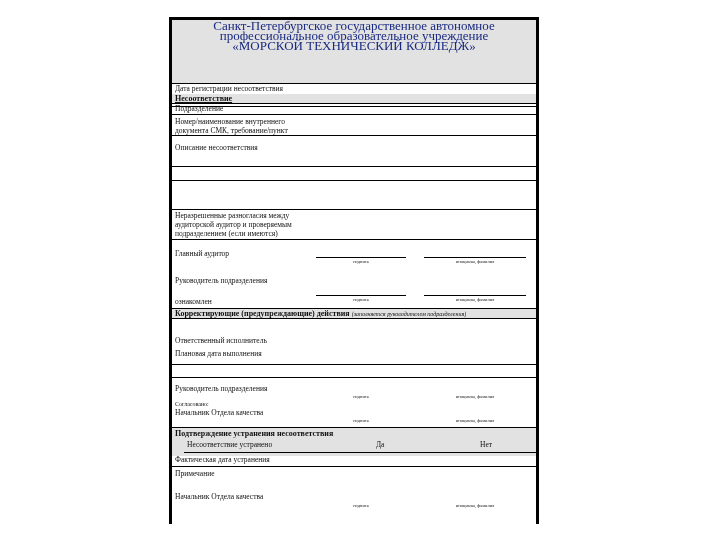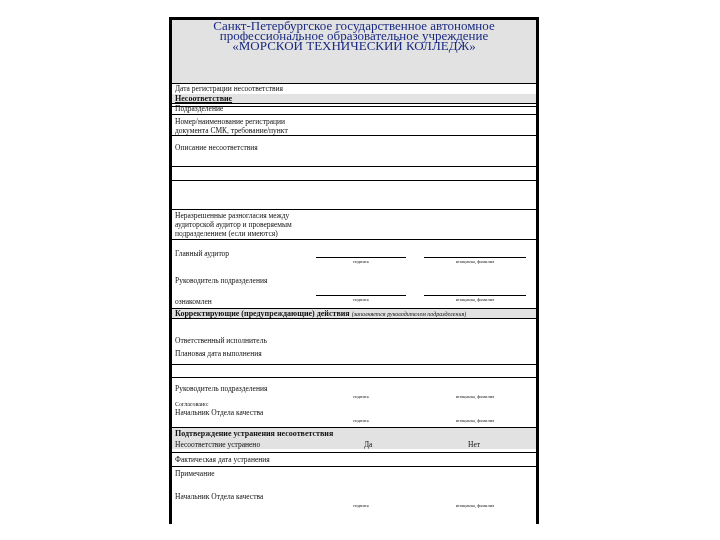--- a/index.html
+++ b/index.html
@@ -42,21 +42,21 @@
 
   <div class="row gray" style="top:74px; height:10px;">
     <span class="lbl bold" style="top:0;text-decoration:underline;">Несоответствие</span>
   </div>
 
   <div class="row" style="top:84px; height:11px;">
     <span class="lbl" style="top:0;">Подразделение</span>
   </div>
 
   <div class="row" style="top:95px; height:21px;">
-    <span class="lbl" style="top:2px;">Номер/наименование регистрации</span>
+    <span class="lbl" style="top:2px;">Номер/наименование внутреннего</span>
     <span class="lbl" style="top:11px;">документа СМК, требование/пункт</span>
   </div>
 
   <div class="row" style="top:116px; height:31px;">
     <span class="lbl" style="top:7px;">Описание несоответствия</span>
   </div>
 
   <div class="row" style="top:147px; height:14px;"></div>
 
   <div class="row" style="top:161px; height:29px;"></div>
@@ -99,25 +99,25 @@
   <div class="row" style="top:358px; height:50px;">
     <span class="lbl" style="top:6px;">Руководитель подразделения</span>
     <div class="cap" style="left:144px; width:90px; top:16px;">подпись</div>
     <div class="cap" style="left:252px; width:102px; top:16px;">инициалы, фамилия</div>
     <span class="lbl small" style="top:22px;">Согласовано:</span>
     <span class="lbl" style="top:30px;">Начальник Отдела качества</span>
     <div class="cap" style="left:144px; width:90px; top:40px;">подпись</div>
     <div class="cap" style="left:252px; width:102px; top:40px;">инициалы, фамилия</div>
   </div>
 
-  <div class="row gray nob" style="top:408px; height:21px;text-align:center;">
+  <div class="row gray nob" style="top:408px; height:28px;text-align:center;">
     <span class="lbl bold" style="top:1px;">Подтверждение устранения несоответствия</span>
   </div>
 
-  <div class="row" style="top:419px; height:14px;">
+  <div class="row" style="top:419px; height:14px;margin-left:12px;">
     <span class="lbl" style="top:1px;">Несоответствие устранено</span>
     <span class="lbl" style="left:192px; top:1px;">Да</span>
     <span class="lbl" style="left:296px; top:1px;">Нет</span>
   </div>
 
   <div class="row" style="top:433px; height:14px;">
     <span class="lbl" style="top:2px;">Фактическая дата устранения</span>
   </div>
 
   <div class="row nob" style="top:447px; height:57px;">

